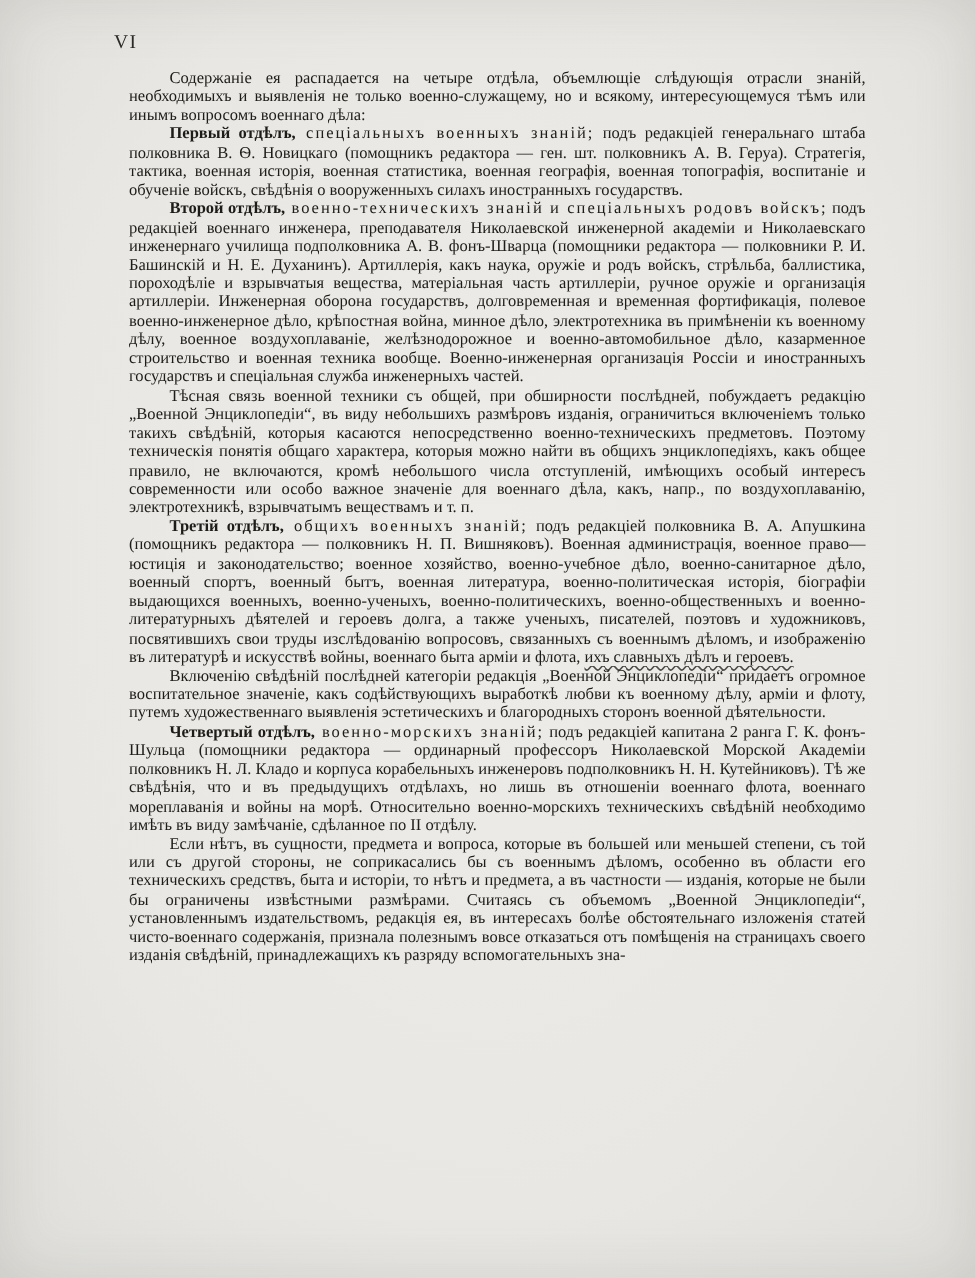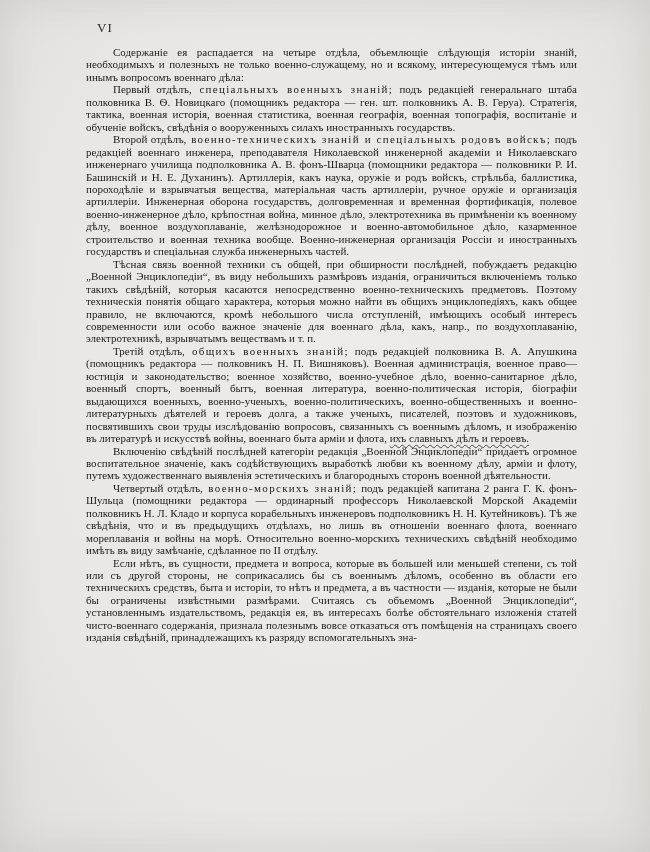--- a/index.html
+++ b/index.html
@@ -10,46 +10,46 @@
     color:#1d1c19;
     position:relative;
     overflow:hidden;
   }
   .page{
     position:absolute;inset:0;
     background:radial-gradient(ellipse at 50% 45%, #edece8 0%, #e8e7e3 65%, #dfdeda 100%);
     box-shadow:inset 0 0 40px rgba(120,118,110,0.18);
   }
   .page-number{
-    position:absolute;left:97px;top:20px;
+    position:absolute;left:76px;top:20px;
     font-size:13px;letter-spacing:1px;color:#2b2a27;
   }
   .text-block{
     position:absolute;left:86px;top:46px;width:491px;
     text-align:justify;
     font-size:11px;line-height:12.45px;
     text-rendering:optimizeLegibility;
   }
   p.para{margin:0;text-indent:27px;}
-  .b{font-weight:normal;}
+  .b{font-weight:bold;}
   .i{}
   .sp{letter-spacing:0.12em;}
   .u{text-decoration-color:#4c4a46;text-decoration-thickness:1px;text-underline-offset:2px;}
   .uw{text-decoration:underline wavy;text-decoration-color:#4c4a46;text-decoration-thickness:1px;text-underline-offset:2px;margin-top:11px;}
 </style>
 </head>
 <body>
 
 <div class="page">
 
   <div class="page-number">VI</div>
 
   <div class="text-block">
 
-    <p class="para"><span>Содержаніе ея распадается на четыре отдѣла, объемлющіе слѣдующія исторіи знаній, необходимыхъ и полезныхъ не только военно-служащему, но и всякому, интересующемуся тѣмъ или инымъ вопросомъ военнаго дѣла:</span></p>
+    <p class="para"><span>Содержаніе ея распадается на четыре отдѣла, объемлющіе слѣдующія отрасли знаній, необходимыхъ и выявленія не только военно-служащему, но и всякому, интересующемуся тѣмъ или инымъ вопросомъ военнаго дѣла:</span></p>
 
     <p class="para"><span class="b">Первый отдѣлъ,</span><span class="sp"> спеціальныхъ военныхъ знаній;</span><span> подъ редакціей генеральнаго штаба полковника </span><span class="i">В. Ѳ. Новицкаго</span><span> (помощникъ редактора — ген. шт. полковникъ </span><span class="i">А. В. Геруа</span><span>). Стратегія, тактика, военная исторія, военная статистика, военная географія, военная топографія, воспитаніе и обученіе войскъ, свѣдѣнія о вооруженныхъ силахъ иностранныхъ государствъ.</span></p>
 
     <p class="para"><span class="b">Второй отдѣлъ,</span><span class="sp"> военно-техническихъ знаній и спеціальныхъ родовъ войскъ;</span><span> подъ редакціей военнаго инженера, преподавателя Николаевской инженерной академіи и Николаевскаго инженернаго училища подполковника </span><span class="i">А. В. фонъ-Шварца</span><span> (помощники редактора — полковники </span><span class="i">Р. И. Башинскій</span><span> и </span><span class="i">Н. Е. Духанинъ</span><span>). Артиллерія, какъ наука, оружіе и родъ войскъ, стрѣльба, баллистика, пороходѣліе и взрывчатыя вещества, матеріальная часть артиллеріи, ручное оружіе и организація артиллеріи. Инженерная оборона государствъ, долговременная и временная фортификація, полевое военно-инженерное дѣло, крѣпостная война, минное дѣло, электротехника въ примѣненіи къ военному дѣлу, военное воздухоплаваніе, желѣзнодорожное и военно-автомобильное дѣло, казарменное строительство и военная техника вообще. Военно-инженерная организація Россіи и иностранныхъ государствъ и спеціальная служба инженерныхъ частей.</span></p>
 
     <p class="para"><span>Тѣсная связь военной техники съ общей, при обширности послѣдней, побуждаетъ редакцію „Военной Энциклопедіи“, въ виду небольшихъ размѣровъ изданія, ограничиться включеніемъ только такихъ свѣдѣній, которыя касаются непосредственно военно-техническихъ предметовъ. Поэтому техническія понятія общаго характера, которыя можно найти въ общихъ энциклопедіяхъ, какъ общее правило, не включаются, кромѣ небольшого числа отступленій, имѣющихъ особый интересъ современности или особо важное значеніе для военнаго дѣла, какъ, напр., по воздухоплаванію, электротехникѣ, взрывчатымъ веществамъ и т. п.</span></p>
 
     <p class="para"><span class="b">Третій отдѣлъ,</span><span class="sp"> общихъ военныхъ знаній;</span><span> подъ редакціей полковника </span><span class="i">В. А. Апушкина</span><span> (помощникъ редактора — полковникъ </span><span class="i">Н. П. Вишняковъ</span><span>). Военная администрація, </span><span class="u">военное право</span><span>—юстиція и законодательство; военное хозяйство, </span><span class="u">военно-учебное дѣло</span><span>, военно-санитарное дѣло, военный </span><span class="u">спортъ</span><span>, военный бытъ, </span><span class="u">военная литература</span><span>, военно-политическая исторія, біографіи выдающихся военныхъ, военно-ученыхъ, военно-политическихъ, военно-общественныхъ и военно-литературныхъ дѣятелей и </span><span class="u">героевъ долга</span><span>, а также </span><span class="u">ученыхъ</span><span>, </span><span class="u">писателей</span><span>, </span><span class="u">поэтовъ</span><span> и </span><span class="u">художниковъ</span><span>, </span><span class="u">посвятившихъ свои труды изслѣдованію</span><span> вопросовъ, </span><span class="u">связанныхъ съ военнымъ дѣломъ</span><span>, и изображенію въ </span><span class="u">литературѣ и искусствѣ</span><span> войны, военнаго быта арміи и флота, </span><span class="uw">ихъ славныхъ дѣлъ и героевъ.</span></p>
 
     <p class="para"><span>Включенію свѣдѣній послѣдней категоріи редакція „Военной Энциклопедіи“ придаетъ огромное воспитательное значеніе, какъ содѣйствующихъ выработкѣ любви къ военному дѣлу, арміи и флоту, путемъ художественнаго выявленія эстетическихъ и благородныхъ сторонъ военной дѣятельности.</span></p>

